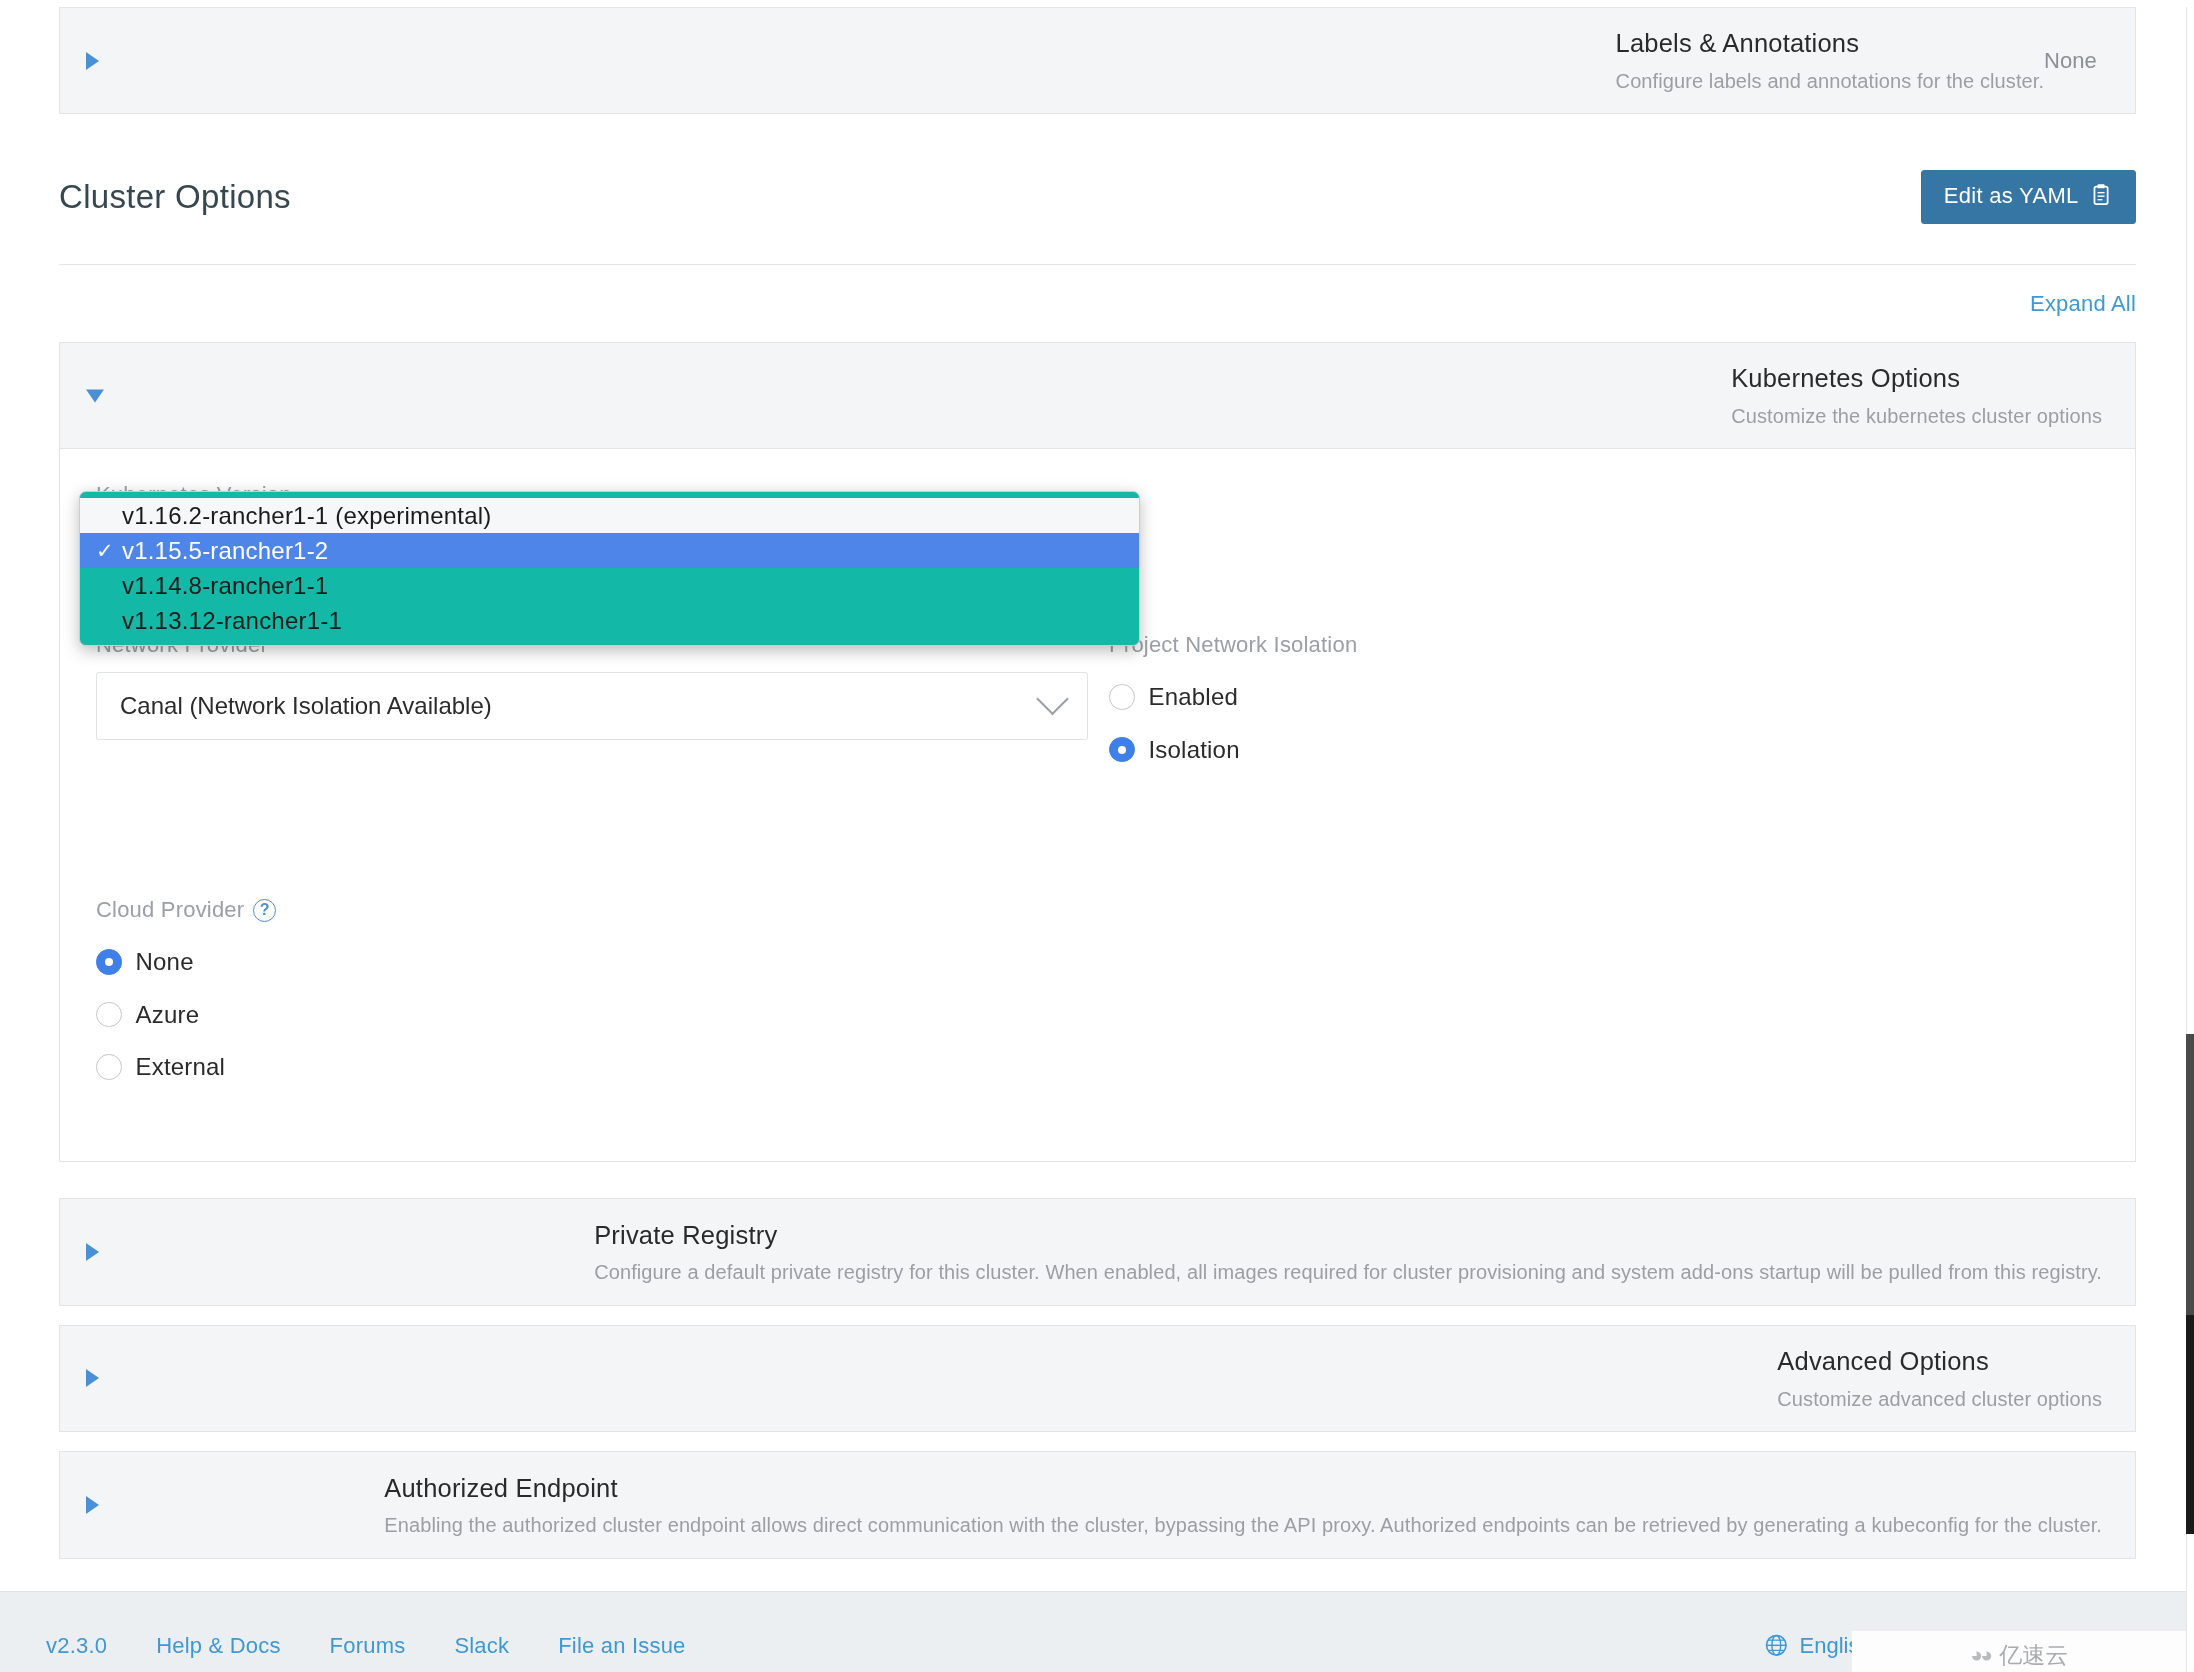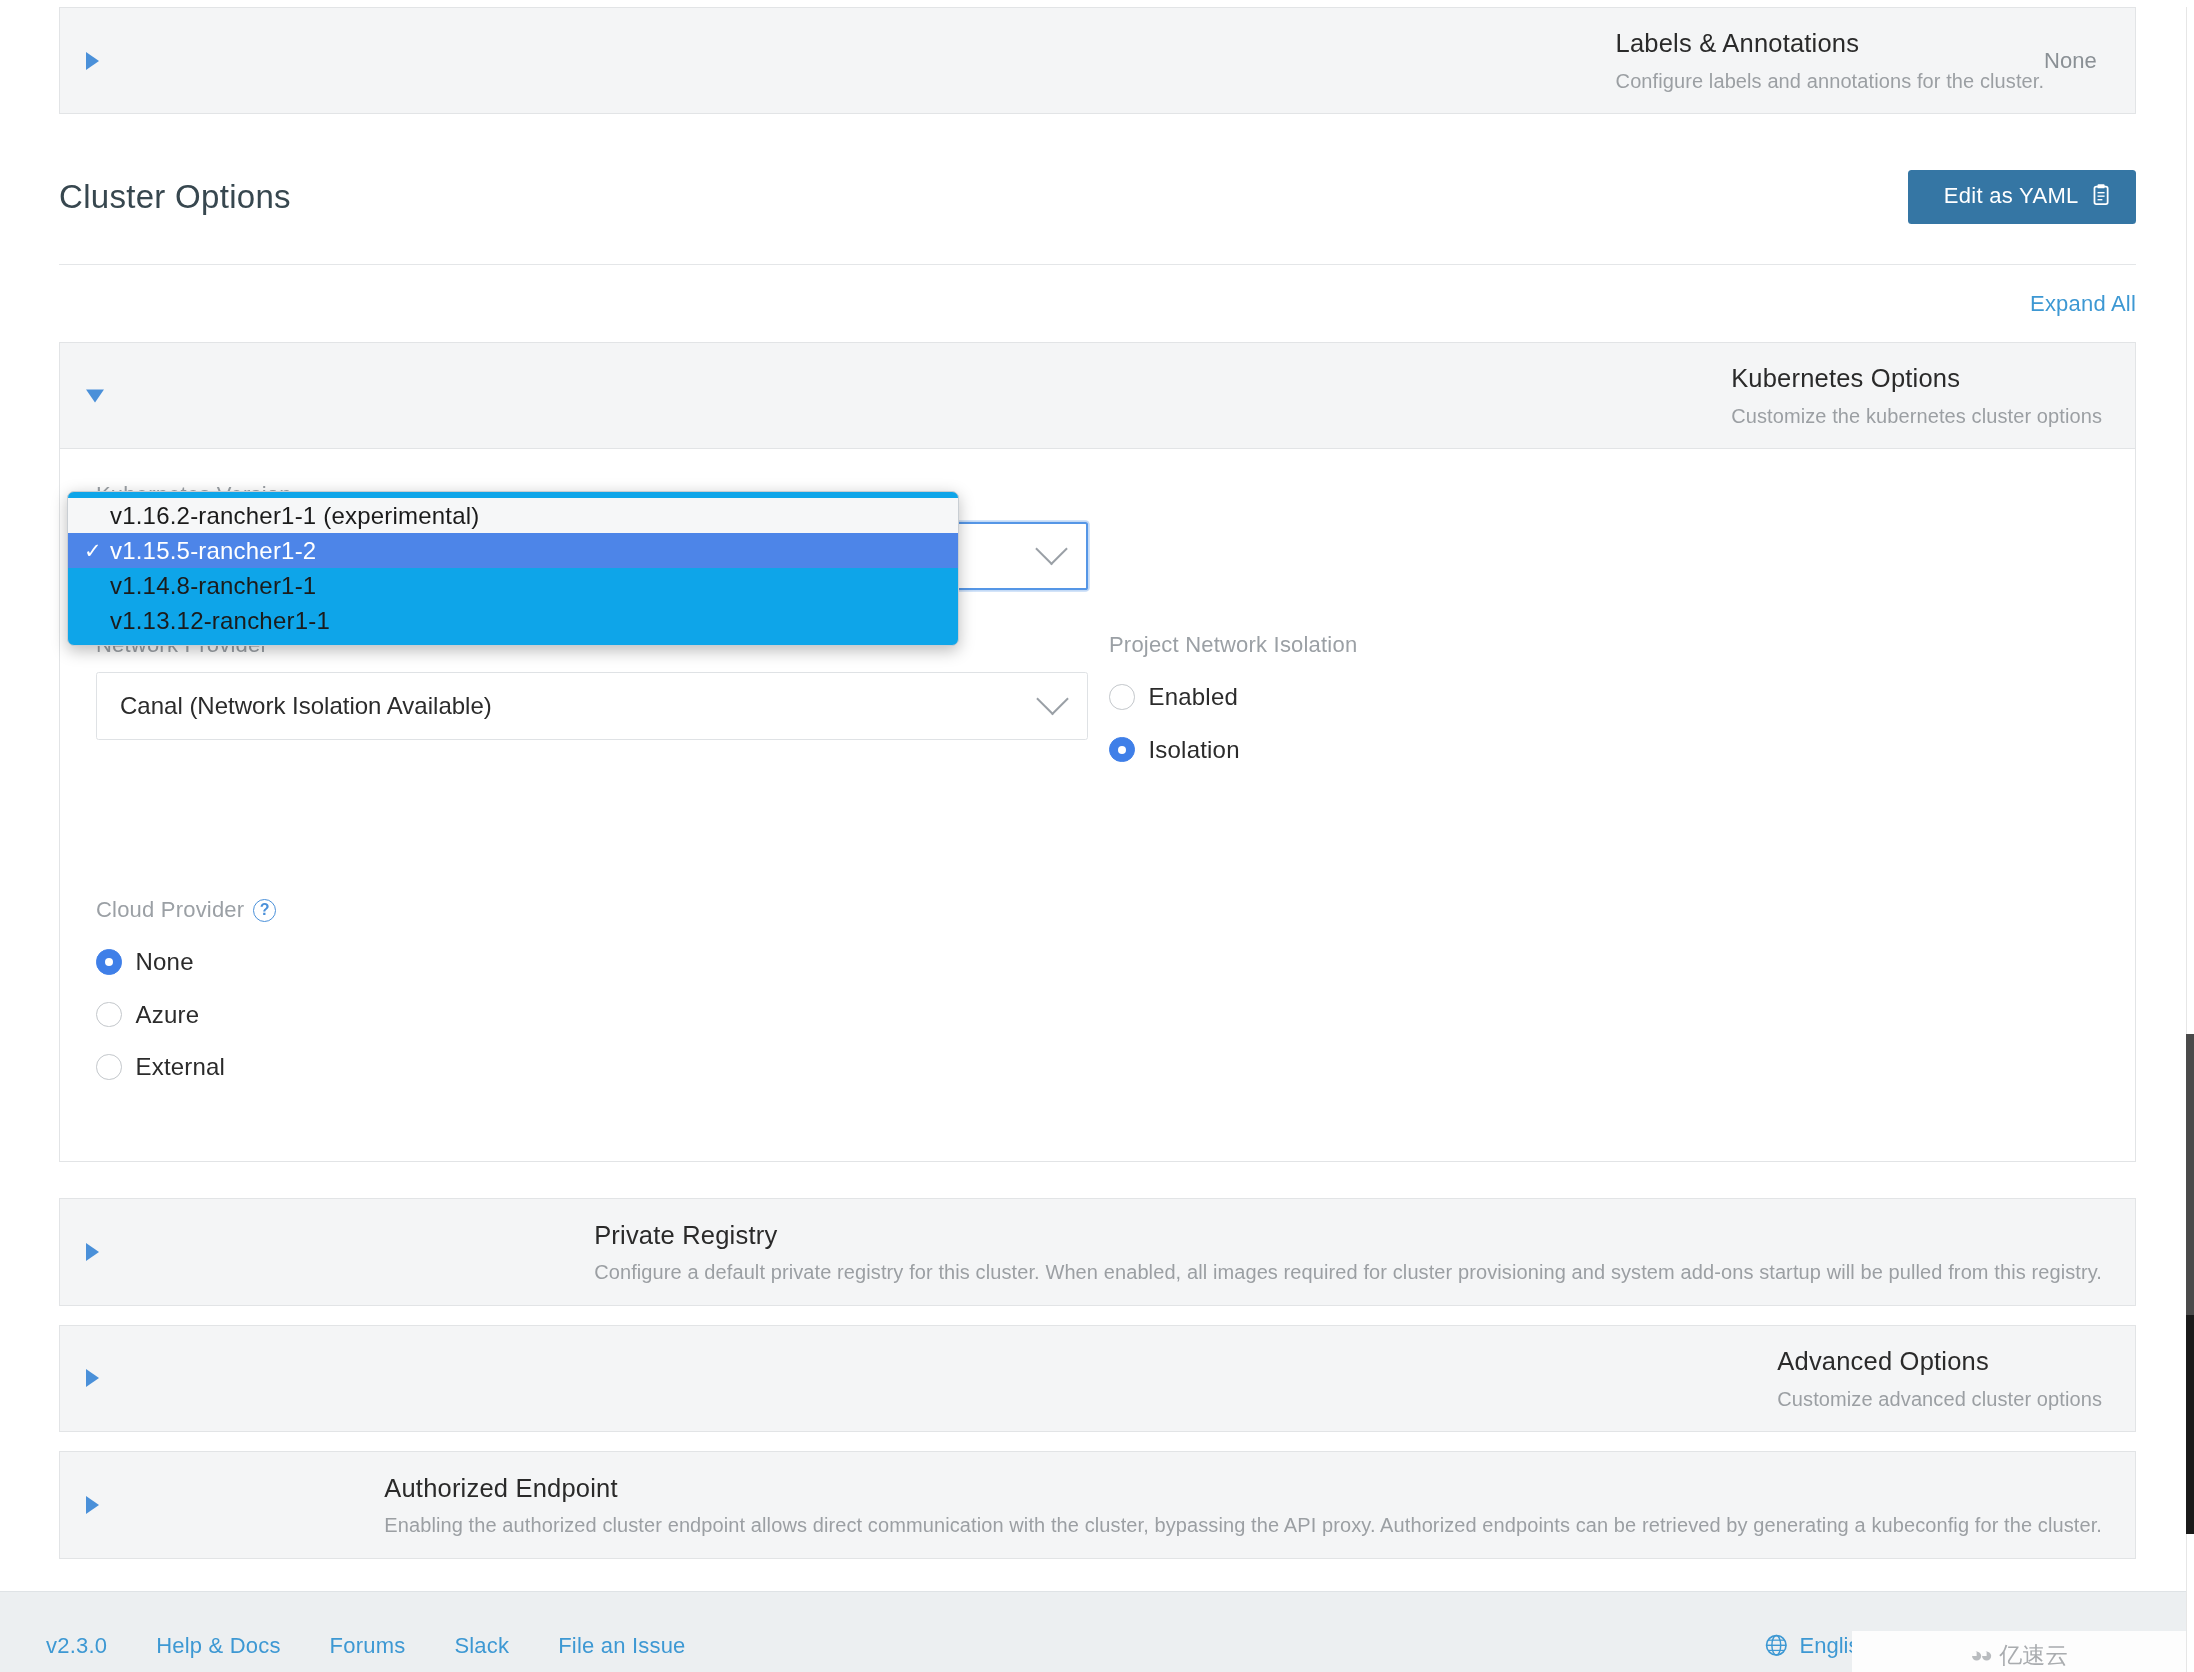--- a/index.html
+++ b/index.html
@@ -82,21 +82,21 @@
     font-size: 33px;
     color: #37474f;
     font-weight: 400;
     letter-spacing: 0.3px;
   }
   .btn-yaml {
     background: #3576a4;
     color: #fff;
     border: none;
     font-size: 22px;
-    padding: 13px 23px 15px 36px;
+    padding: 13px 23px 15px 23px;
     border-radius: 3.5px;
     display: inline-flex;
     align-items: center;
     gap: 11.4px;
     cursor: pointer;
     letter-spacing: 0.3px;
     font-family: "Liberation Sans", sans-serif;
   }
   .hr {
     margin: 33px 59px 0 59px;
@@ -217,24 +217,24 @@
     line-height: 19.3px;
     text-align: center;
     display: inline-block;
     cursor: pointer;
     font-weight: bold;
   }
 
   
   .dropdown {
     position: absolute;
-    left: 67px;
+    left: 79px;
     top: 484px;
-    width: 892px;
-    background: #0ea5e9;
+    width: 1061px;
+    background: #14b8a6;
     border: 0.9px solid #c9ced3;
     border-radius: 7px;
     box-shadow: 0 4.4px 16px rgba(0,0,0,.26);
     padding: 6.1px 0 7px 0;
     z-index: 40;
   }
   .dd-item {
     height: 35px;
     display: flex;
     align-items: center;

